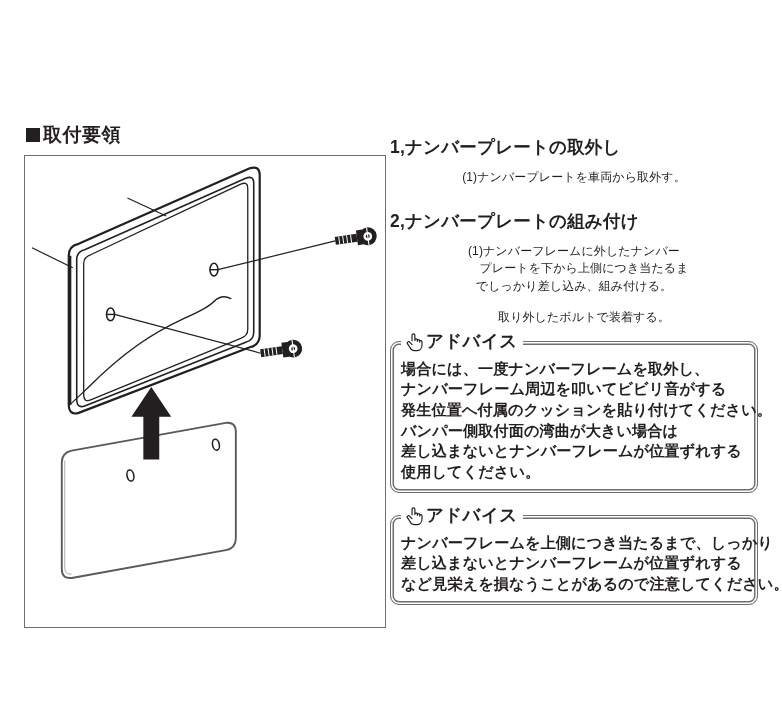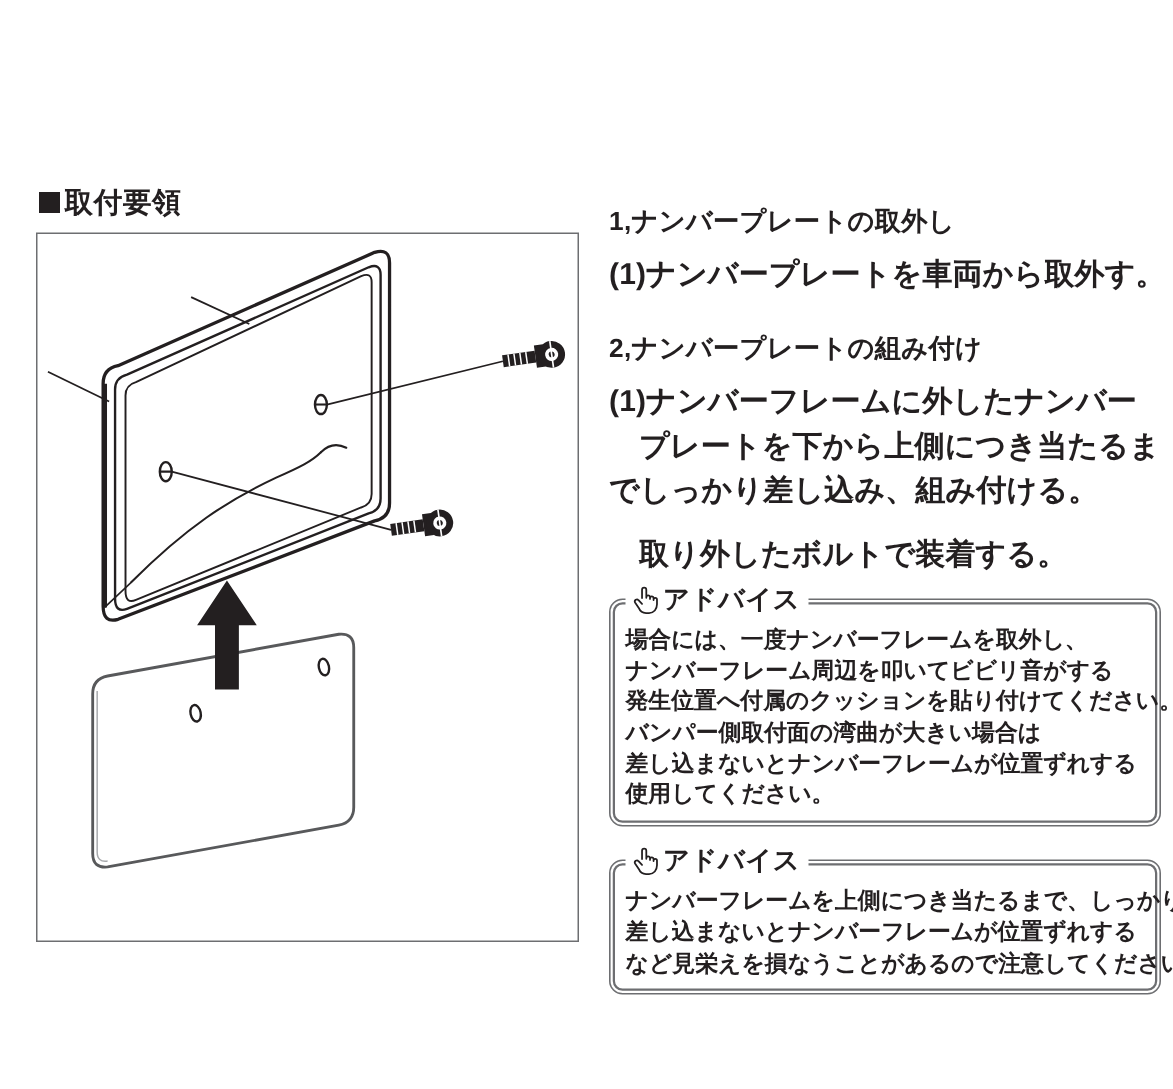--- a/index.html
+++ b/index.html
@@ -52,39 +52,40 @@
     left: 0;
     top: 0;
     width: 100%;
     height: 100%;
     display: block;
   }
 
   
   #instructions-column {
     position: absolute;
-    left: 406px;
+    left: 390px;
     top: 136px;
     width: 368px;
   }
 
   .step-head {
     font-size: 17.5px;
     font-weight: 700;
     line-height: 1.32;
     letter-spacing: 0.2px;
     margin: 0 0 10px 0;
     white-space: nowrap;
   }
   .step-body {
-    font-size: 20px;
-    font-weight: 700;
+    font-size: 12px;
+    font-weight: 400;
     line-height: 1.46;
     letter-spacing: 0.1px;
     margin: 0 0 14px 0;
+    text-align: center;
   }
   .step-body .ln {
     display: block;
     white-space: nowrap;
   }
   .step-body .ind {
     padding-left: 20px;
   }
   .gap-lg { height: 9px; }
 

